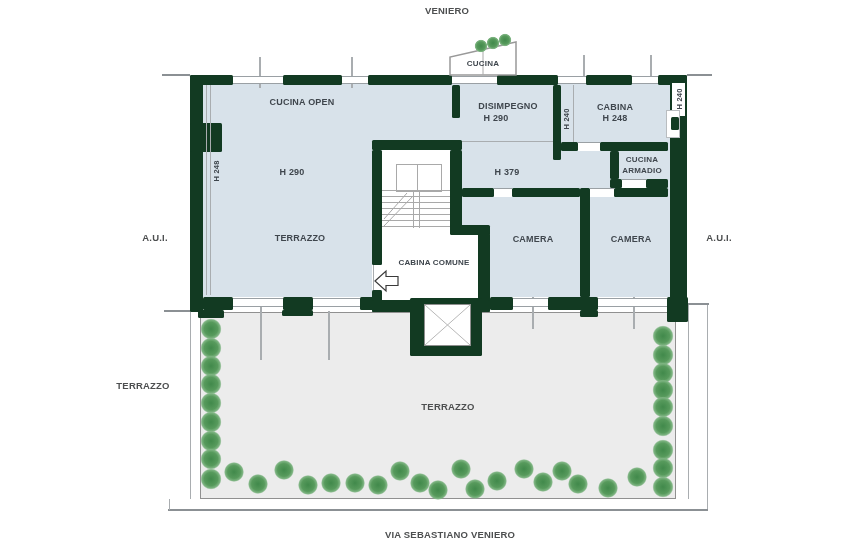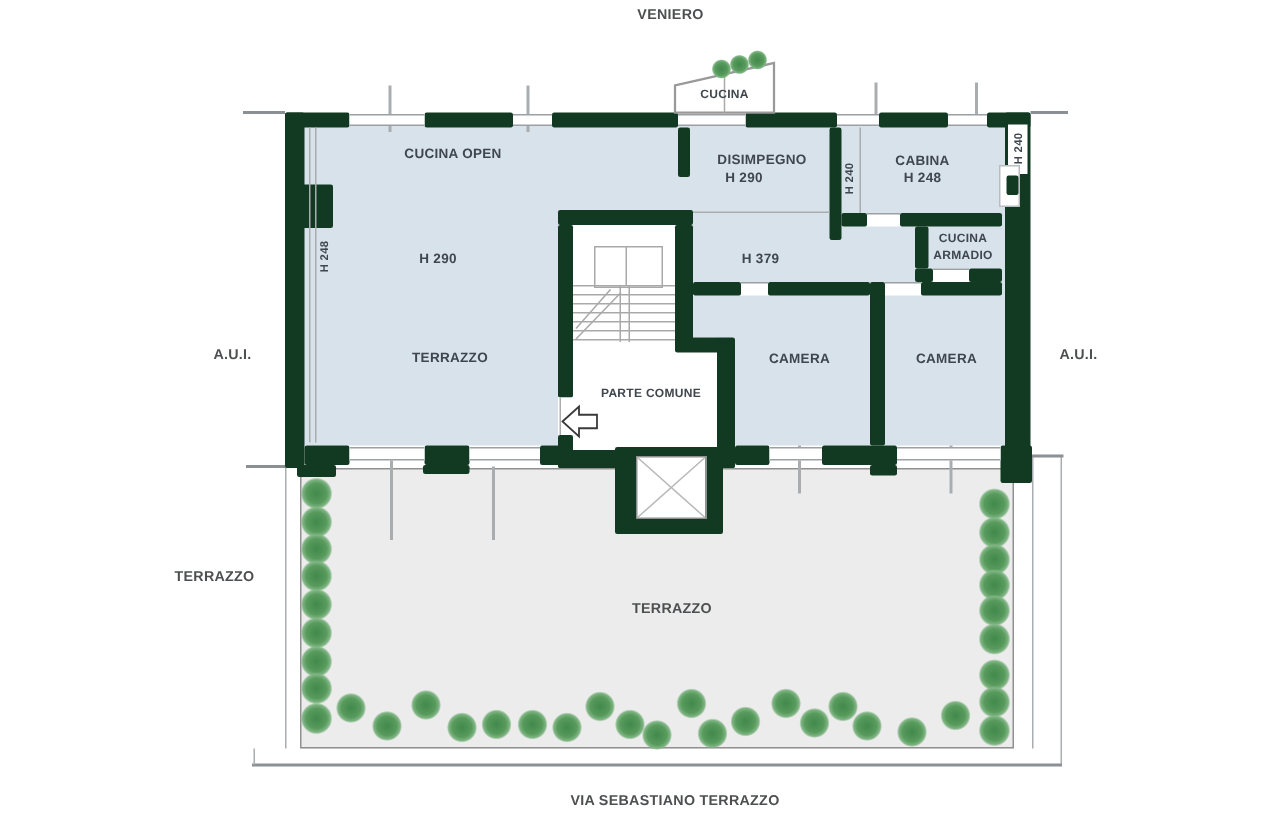--- a/index.html
+++ b/index.html
@@ -197,19 +197,19 @@
   <div class="lbl rot" style="left:566px;top:119px;">H 240</div>
   <div class="lbl rot" style="left:679px;top:99px;">H 240</div>
   <div class="lbl sm" style="left:642px;top:159px;">CUCINA</div>
   <div class="lbl sm" style="left:642px;top:170px;">ARMADIO</div>
   <div class="lbl" style="left:292px;top:172px;">H 290</div>
   <div class="lbl rot" style="left:216px;top:171px;">H 248</div>
   <div class="lbl" style="left:507px;top:172px;">H 379</div>
   <div class="lbl" style="left:300px;top:238px;">TERRAZZO</div>
   <div class="lbl" style="left:533px;top:239px;">CAMERA</div>
   <div class="lbl" style="left:631px;top:239px;">CAMERA</div>
-  <div class="lbl sm" style="left:434px;top:262px;">PARTE COMUNE</div>
+  <div class="lbl sm" style="left:434px;top:262px;">CABINA COMUNE</div>
   <div class="lbl out" style="left:155px;top:237px;">A.U.I.</div>
   <div class="lbl out" style="left:719px;top:237px;">A.U.I.</div>
   <div class="lbl out" style="left:143px;top:385px;">TERRAZZO</div>
   <div class="lbl out" style="left:448px;top:406px;">TERRAZZO</div>
-  <div class="lbl out" style="left:450px;top:534px;">VIA SEBASTIANO TERRAZZO</div>
+  <div class="lbl out" style="left:450px;top:534px;">VIA SEBASTIANO VENIERO</div>
 </div>
 
 </body></html>

